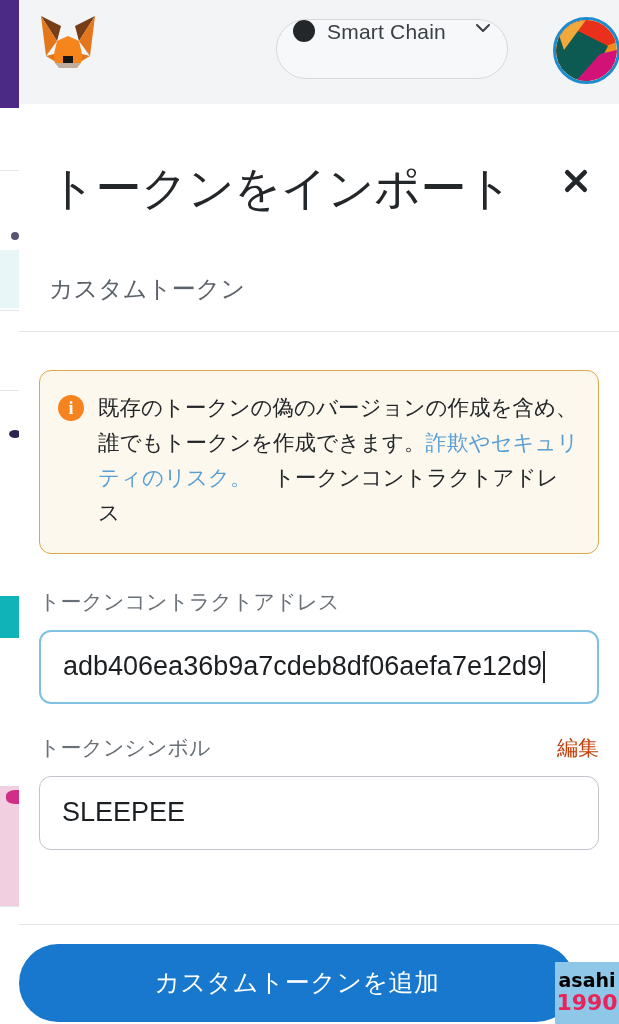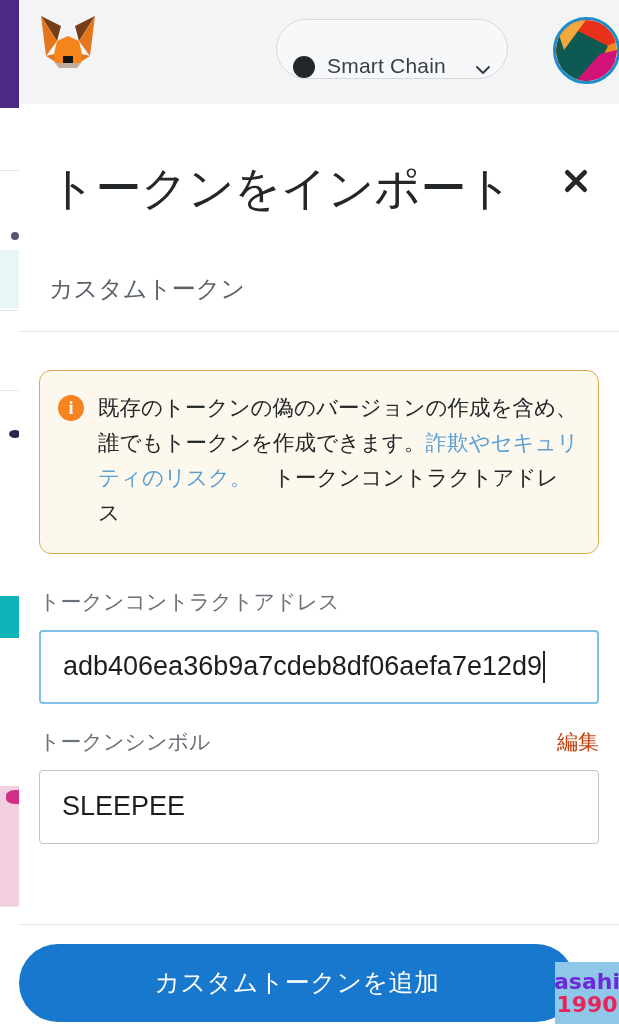--- a/index.html
+++ b/index.html
@@ -72,21 +72,21 @@
   .network-pill {
     position: absolute;
     left: 257px;
     top: 19px;
     width: 232px;
     height: 60px;
     border: 1px solid #d6d9dc;
     border-radius: 30px;
     background: #f7f8fa;
     display: flex;
-    align-items: flex-end;
+    align-items: flex-start;
     padding: 0 16px;
     gap: 12px;
   }
   .net-dot {
     width: 22px; height: 22px;
     border-radius: 50%;
     background: #24272a;
     flex: 0 0 auto;
   }
   .net-label {
@@ -193,42 +193,42 @@
     color: #5a9fd4;
     text-decoration: none;
     cursor: pointer;
   }
 
   
   .field {
     margin: 0 20px;
   }
   .field.first { margin-top: 34px; }
-  .field.second { margin-top: 24px; }
+  .field.second { margin-top: 30px; }
 
   .field-head {
     display: flex;
     align-items: baseline;
     justify-content: space-between;
     margin-bottom: 14px;
   }
   .field-label {
     font-size: 21px;
     color: #6a7078;
   }
   .field-action {
     font-size: 21px;
     color: #c2410c;
     cursor: pointer;
   }
 
   .text-input {
     width: 100%;
     height: 74px;
-    border-radius: 4px;
+    border-radius: 12px;
     background: #ffffff;
     font-size: 27px;
     color: #1c1f22;
     padding: 0 22px;
     display: flex;
     align-items: center;
     font-family: "Liberation Sans", "DejaVu Sans", sans-serif;
   }
   .text-input.focused {
     border: 2px solid #7fc0e4;
@@ -278,23 +278,23 @@
     height: 62px;
     background: #8fc7e8;
     display: flex;
     flex-direction: column;
     align-items: center;
     justify-content: center;
     line-height: 1.05;
     pointer-events: none;
   }
   .wm-top {
-    font-size: 22px;
+    font-size: 19px;
     font-weight: bold;
-    color: #6d28d9;
+    color: #000000;
     font-family: "DejaVu Sans", sans-serif;
   }
   .wm-bot {
     font-size: 22px;
     font-weight: bold;
     color: #e8235a;
     font-family: "DejaVu Sans", sans-serif;
   }
 </style>
 </head>

